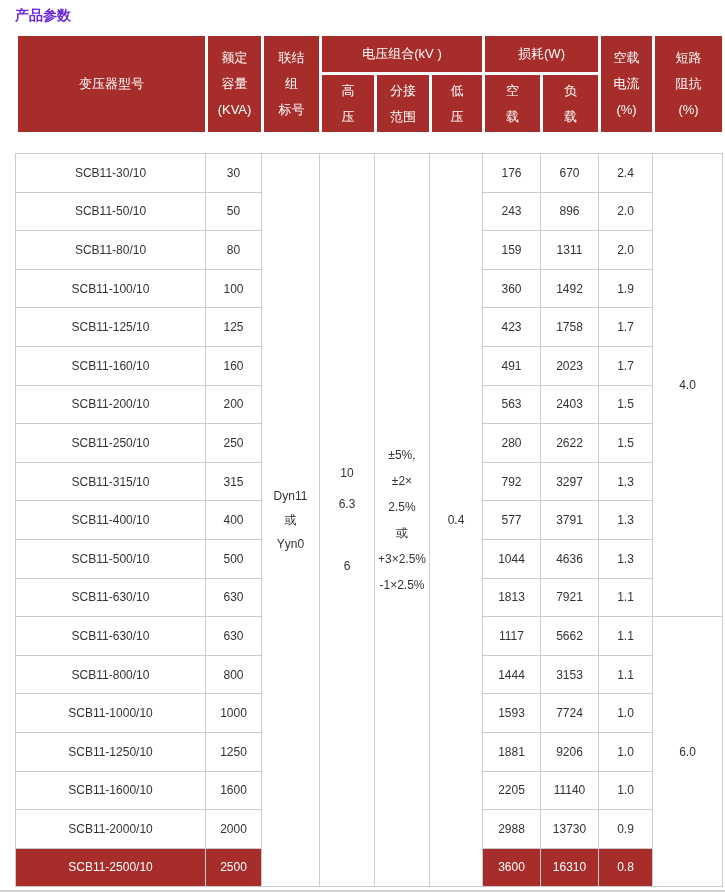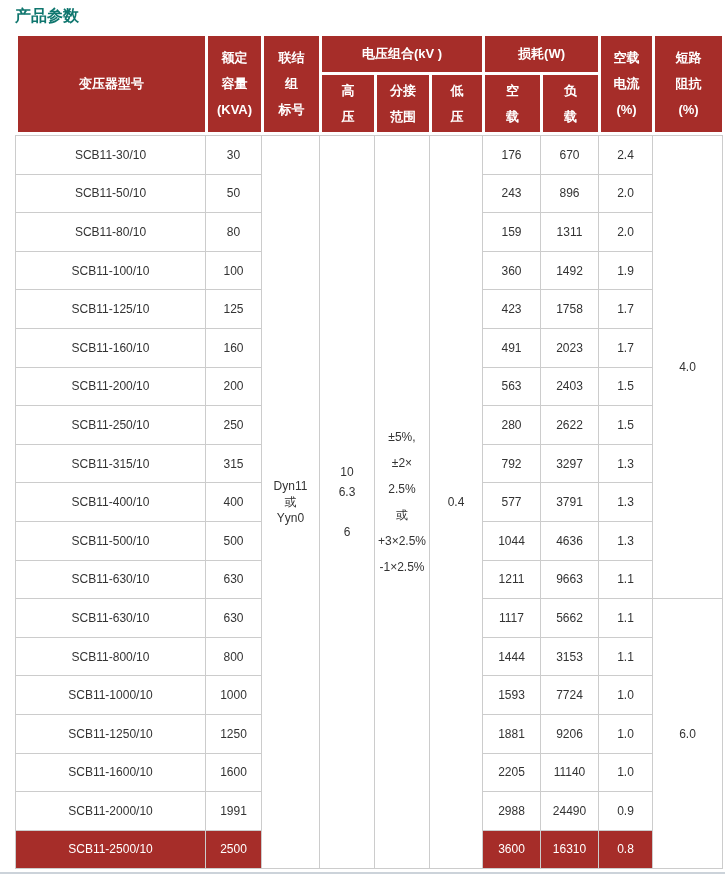--- a/index.html
+++ b/index.html
@@ -6,66 +6,66 @@
   html, body {
     margin: 0; padding: 0;
     width: 725px; height: 893px;
     background: #ffffff;
     font-family: "Liberation Sans", "DejaVu Sans", sans-serif;
     overflow: hidden;
   }
   .page-title {
     margin: 0;
     padding: 8px 0 10px 15px;
-    font-size: 16px;
+    font-size: 14px;
     font-weight: 700;
-    color: #0f766e;
+    color: #6d28d9;
     line-height: 15px;
   }
   .table-wrap { margin-left: 15px; width: 707px; }
 
   table { border-collapse: collapse; table-layout: fixed; width: 707px; }
 
   
   table.hdr th {
     background: var(--header-bg, #a62d29);
     color: #ffffff;
     border: 3px solid #ffffff;
     font-size: 13px;
-    font-weight: 700;
+    font-weight: 400;
     text-align: center;
     vertical-align: middle;
     white-space: pre-line;
     line-height: 26px;
     padding: 0;
   }
   table.hdr tr.tier-top { height: 39px; }
   table.hdr tr.tier-sub { height: 60px; }
 
   
-  table.grid { margin-top: 0; }
+  table.grid { margin-top: 18px; }
   table.grid td {
     border: 1px solid var(--grid-line, #cccccc);
     font-size: 12px;
     color: var(--body-text, #333333);
     text-align: center;
     vertical-align: middle;
     white-space: pre-line;
     padding: 0;
     height: 38.6px;
     background: #ffffff;
   }
   table.grid tr.highlight td,
   table.grid tr:hover td {
     background: var(--highlight-bg, #a62d29);
     color: #ffffff;
   }
-  .lh24 { line-height: 16px; }
+  .lh24 { line-height: 24px; }
   .lh26 { line-height: 26px; }
-  .lh28 { line-height: 20px; }
+  .lh28 { line-height: 31px; }
 
   .bottom-divider {
     margin-top: 3px;
     width: 725px;
     height: 2px;
     background: var(--bottom-divider, #ccd3da);
   }
 </style>
 </head>
 <body>
@@ -222,22 +222,22 @@
         <tr>
           <td>SCB11-500/10</td>
           <td>500</td>
           <td>1044</td>
           <td>4636</td>
           <td>1.3</td>
         </tr>
         <tr>
           <td>SCB11-630/10</td>
           <td>630</td>
-          <td>1211</td>
-          <td>9663</td>
+          <td>1813</td>
+          <td>7921</td>
           <td>1.1</td>
         </tr>
         <tr>
           <td>SCB11-630/10</td>
           <td>630</td>
           <td>1117</td>
           <td>5662</td>
           <td>1.1</td>
           <td rowspan="7">6.0</td>
         </tr>
@@ -264,23 +264,23 @@
         </tr>
         <tr>
           <td>SCB11-1600/10</td>
           <td>1600</td>
           <td>2205</td>
           <td>11140</td>
           <td>1.0</td>
         </tr>
         <tr>
           <td>SCB11-2000/10</td>
-          <td>1991</td>
+          <td>2000</td>
           <td>2988</td>
-          <td>24490</td>
+          <td>13730</td>
           <td>0.9</td>
         </tr>
         <tr class="highlight">
           <td>SCB11-2500/10</td>
           <td>2500</td>
           <td>3600</td>
           <td>16310</td>
           <td>0.8</td>
         </tr>
       </tbody>

